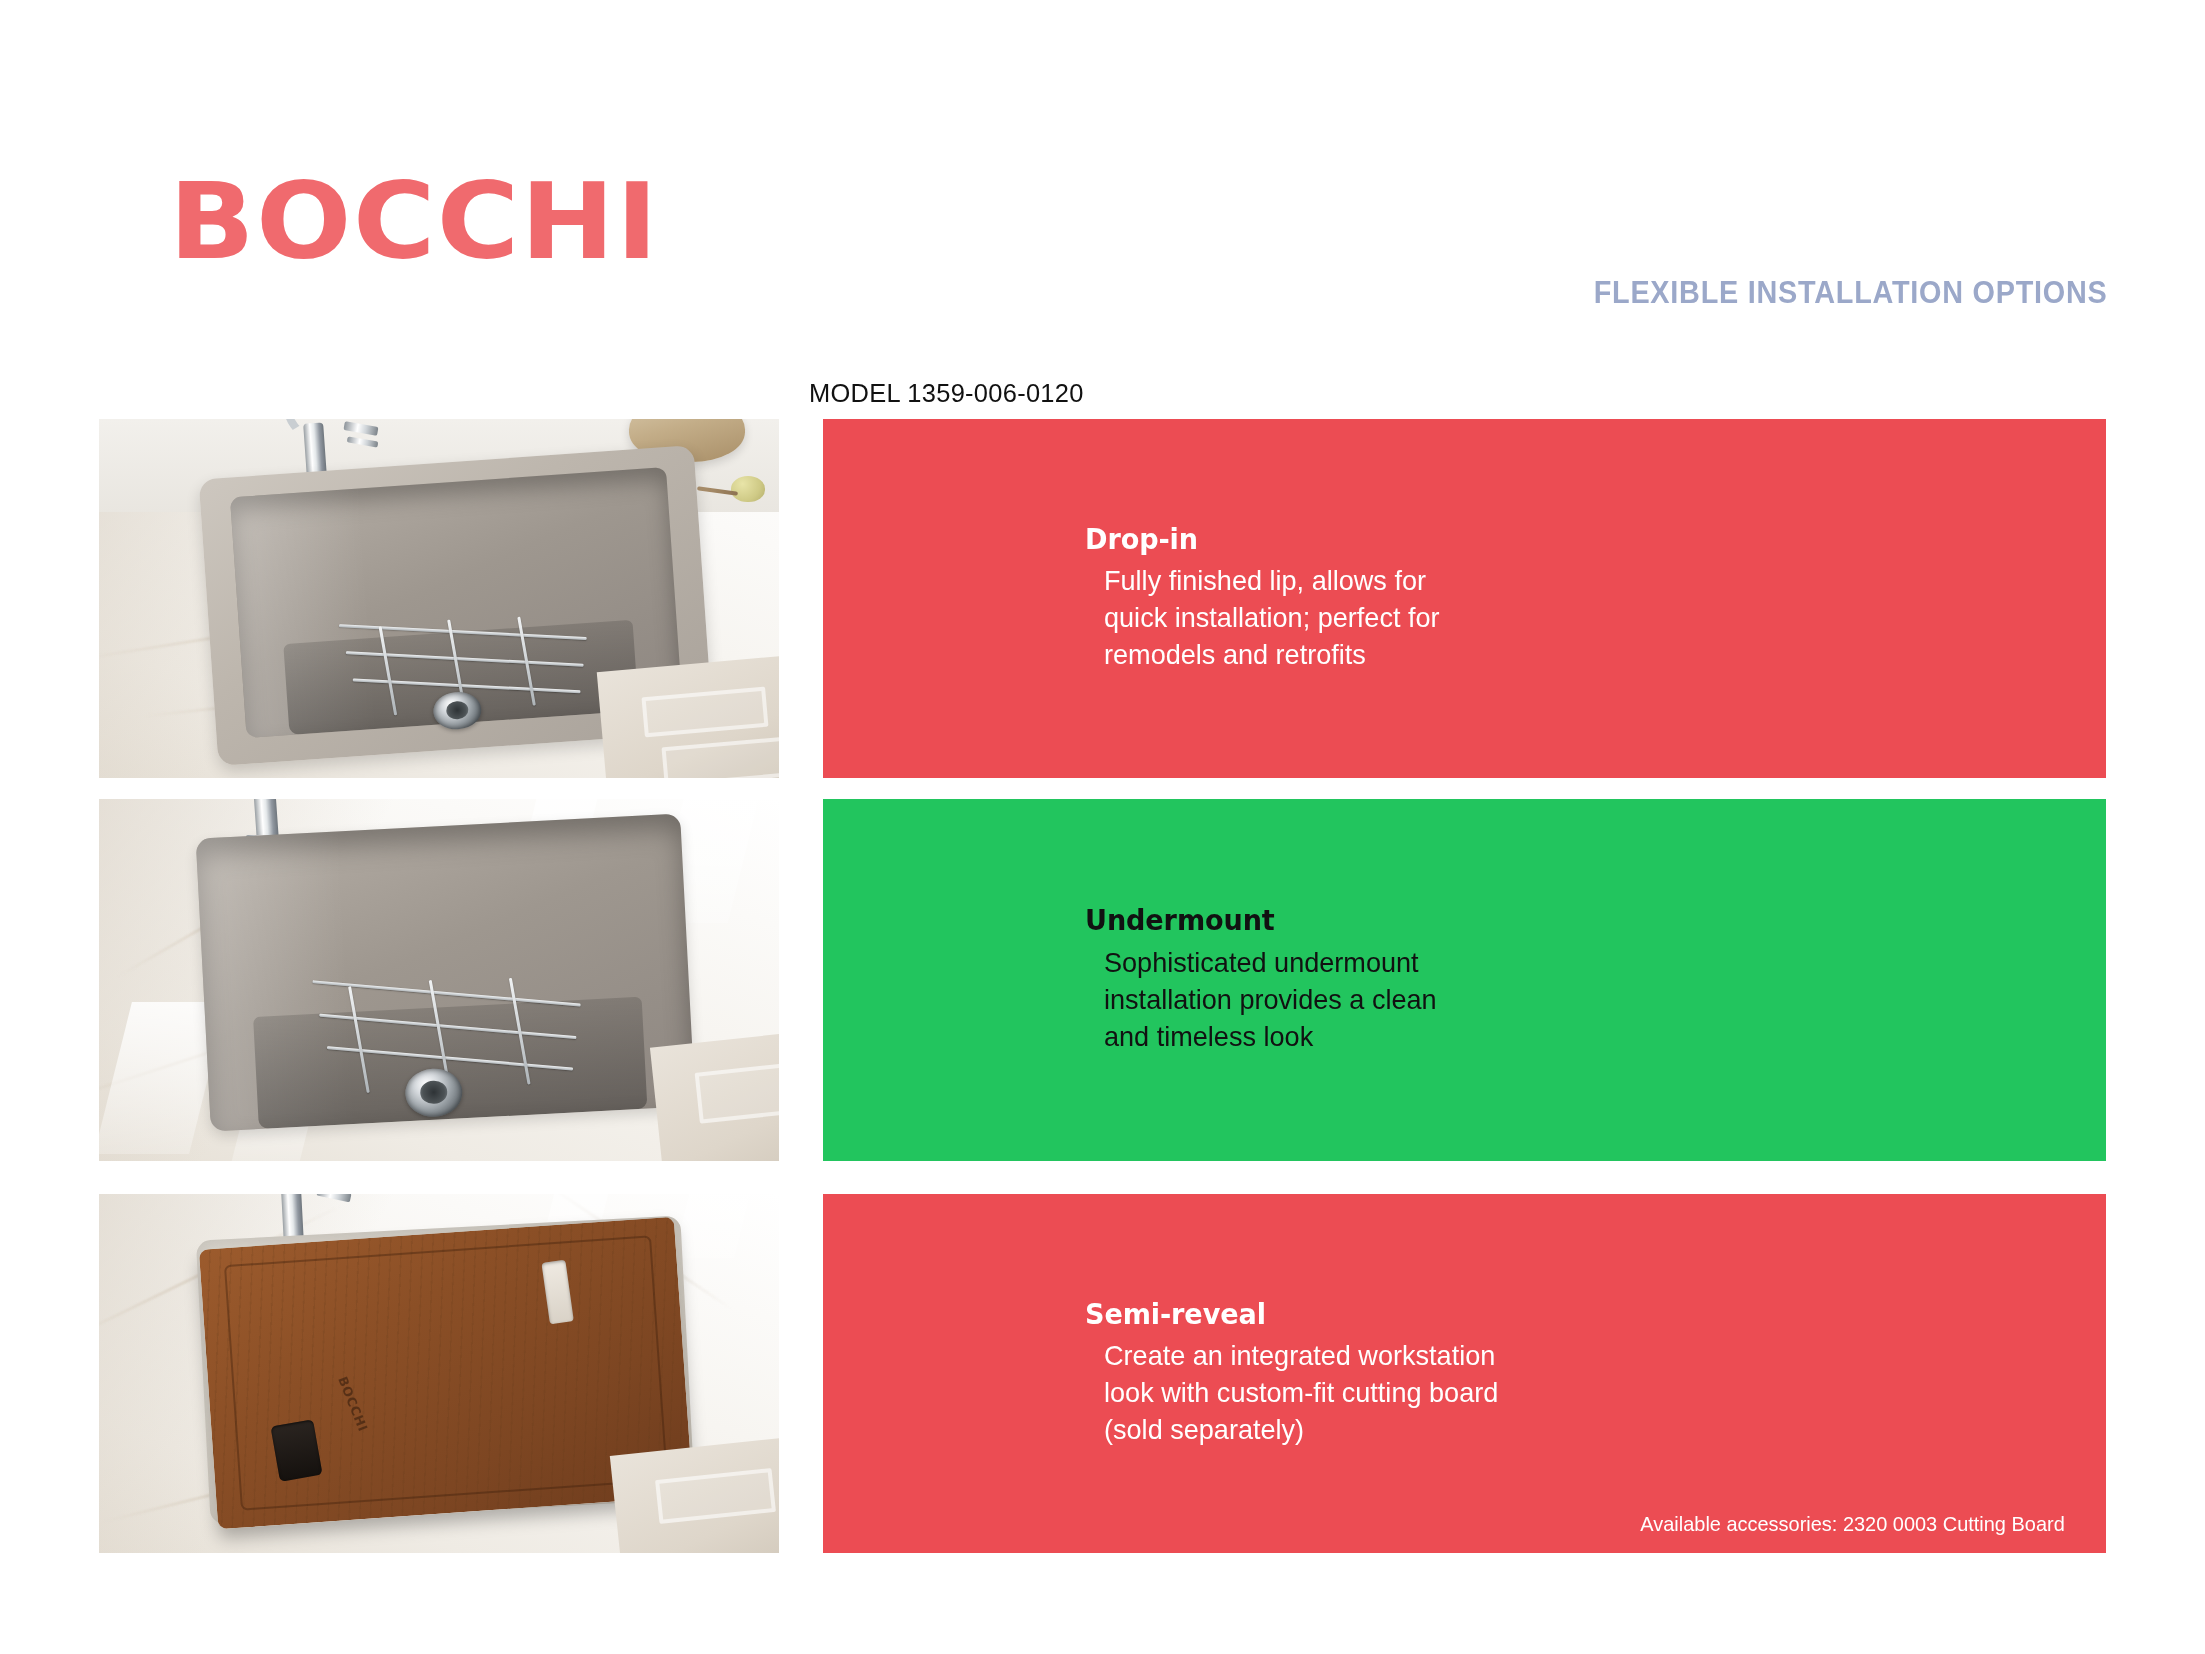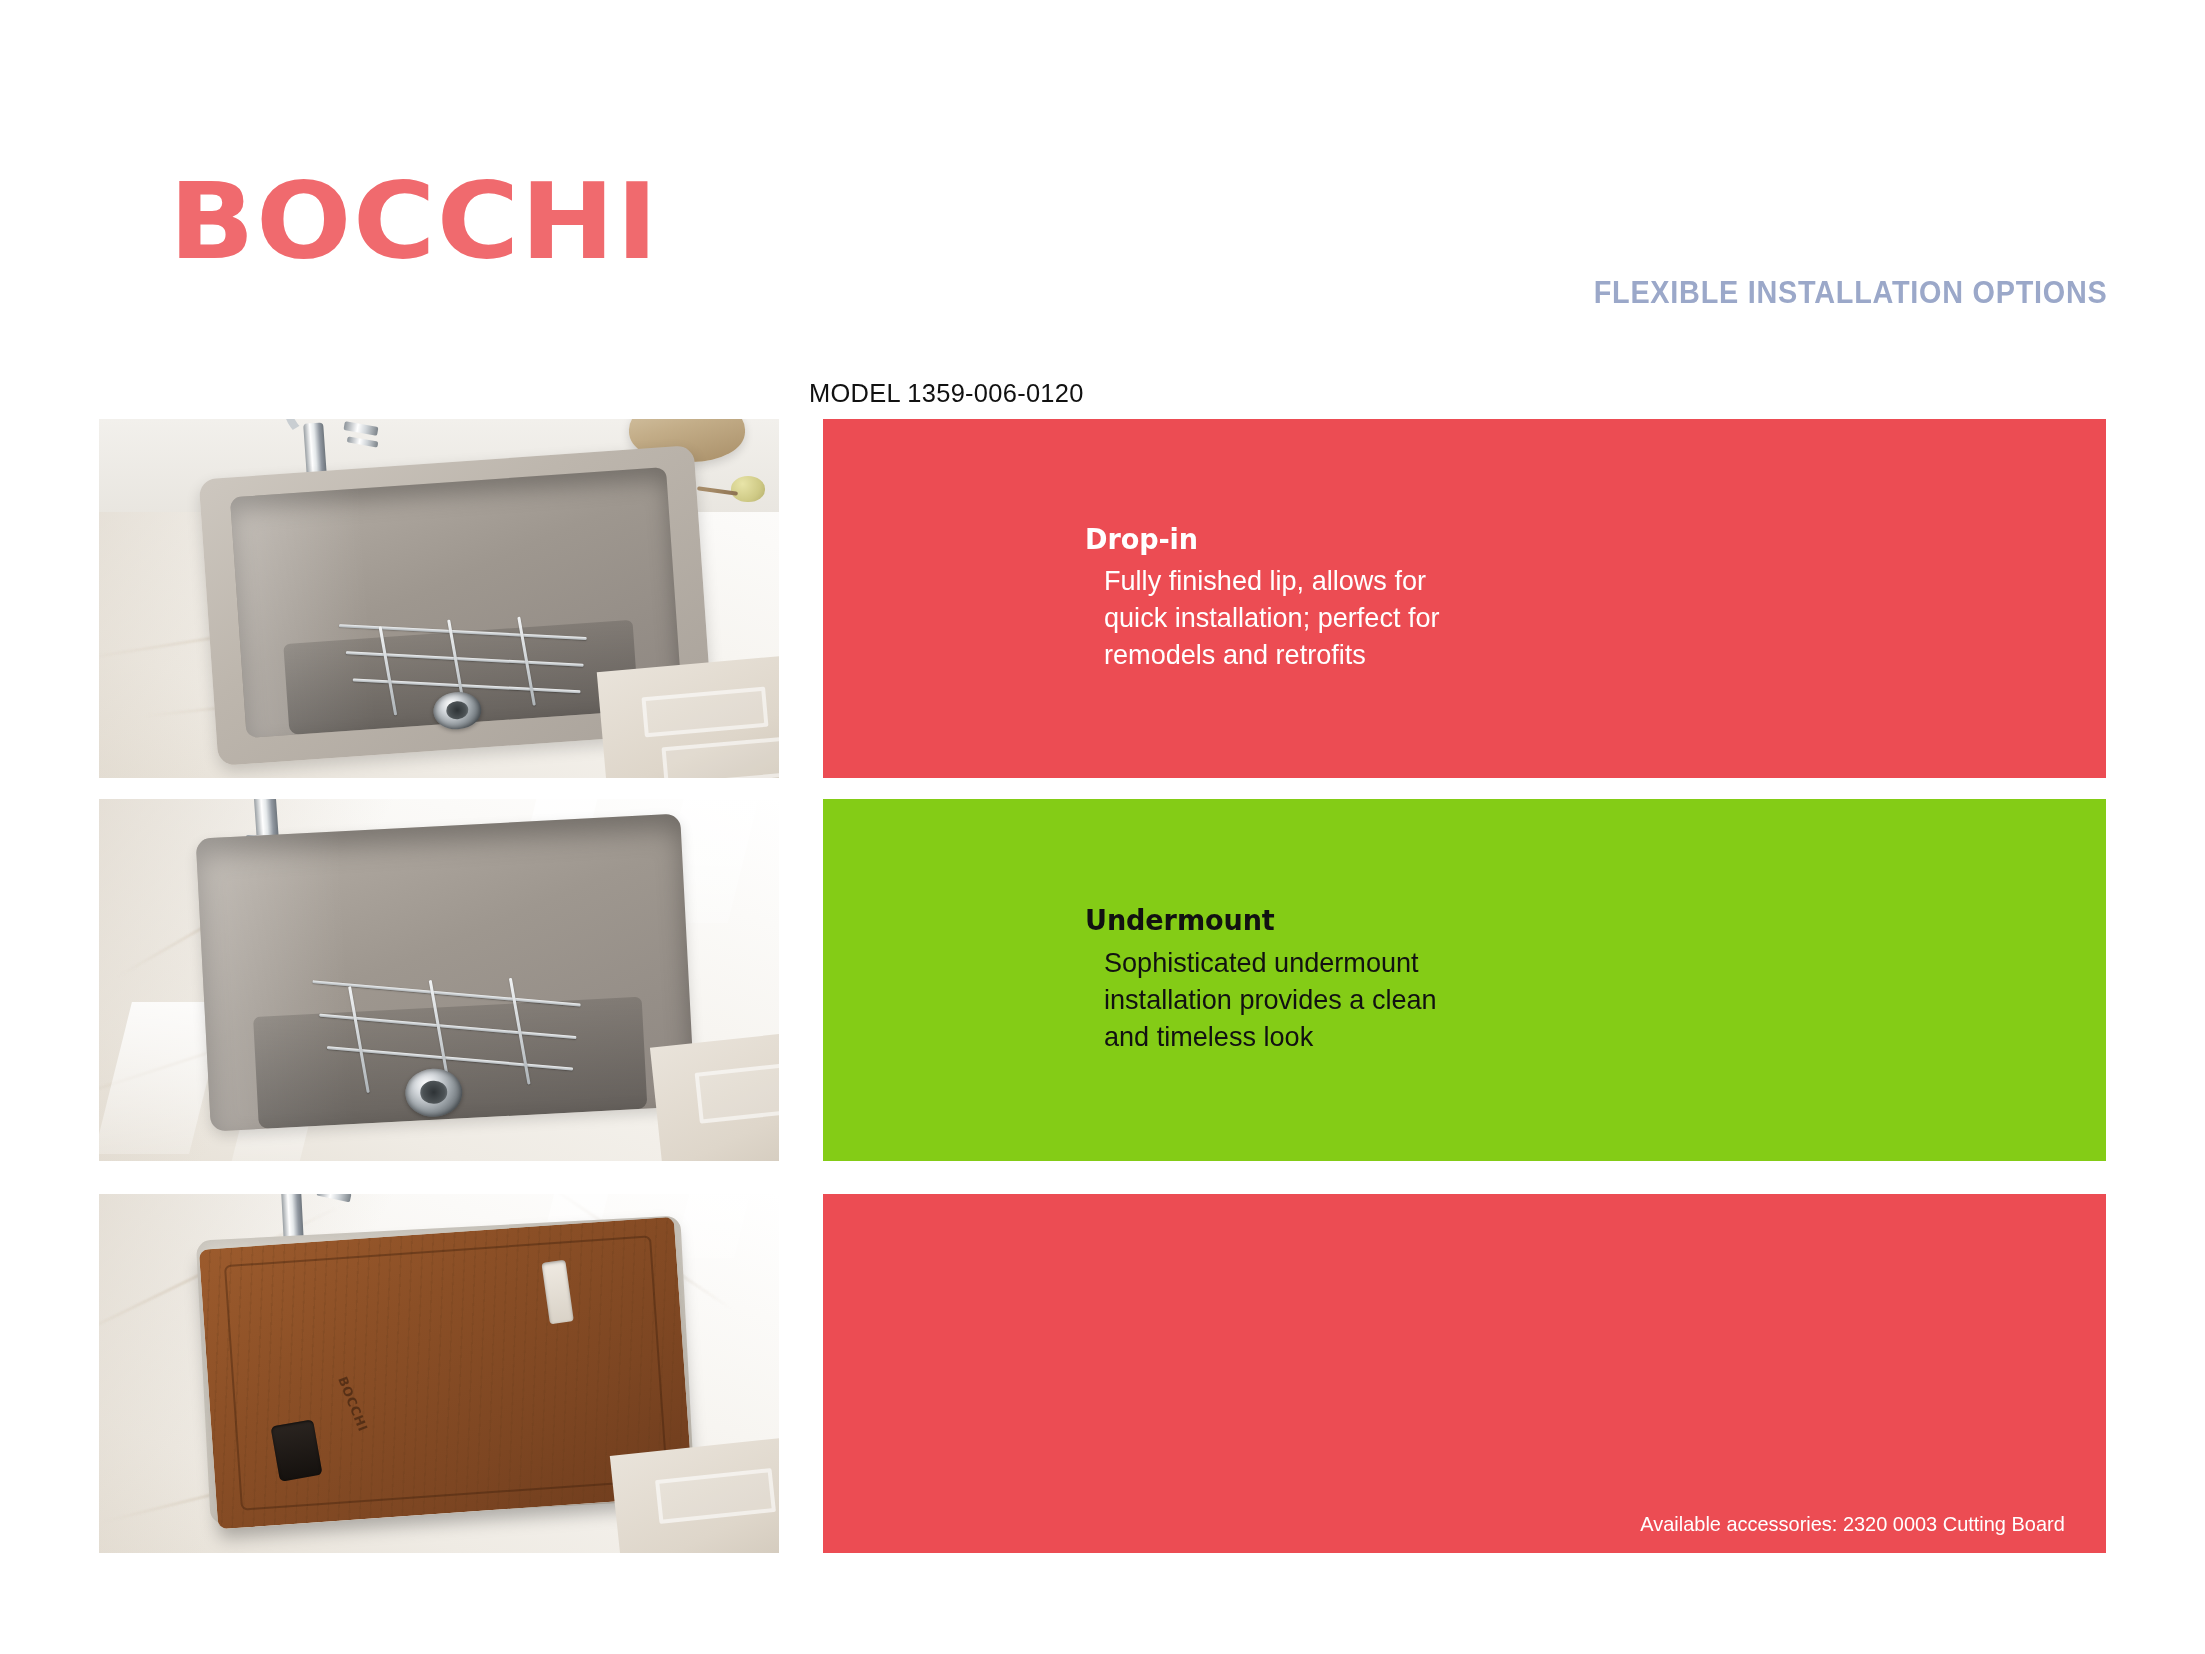--- a/index.html
+++ b/index.html
@@ -78,21 +78,21 @@
   }
   .row-panel {
     position: absolute;
     left: 680px;
     top: 0;
     right: 0;
     height: 100%;
     margin-left: 44px;
   }
   .row-panel.red   { background: #EC4C53; }
-  .row-panel.plain { background: #84cc16; }
+  .row-panel.plain { background: #22c55e; }
 
   .panel-text {
     position: absolute;
     left: 262px;
     top: 50%;
     transform: translateY(-50%);
     width: 992px;
   }
   .panel-heading {
     font-family: "DejaVu Sans", sans-serif;
@@ -421,16 +421,24 @@
         <div class="board-handle" style="left:13%;top:64%;width:9%;height:20%;transform:rotate(-6deg);"></div>
         <div class="board-logo" style="left:24%;top:56%;transform:rotate(72deg);">BOCCHI</div>
       </div>
 
       <div class="cabinet" style="left:76%;top:70%;width:30%;height:36%;transform:rotate(-6deg);"></div>
       <div class="cab-panel" style="left:82%;top:78%;width:16%;height:10%;transform:rotate(-6deg);"></div>
     </div>
   </div>
 
   <div class="row-panel red on-red">
+    <div class="panel-text">
+      <h2 class="panel-heading">Semi-reveal</h2>
+      <p class="panel-body">
+        <span>Create an integrated workstation</span>
+        <span>look with custom-fit cutting board</span>
+        <span>(sold separately)</span>
+      </p>
+    </div>
     <div id="accessories-note">Available accessories: 2320 0003 Cutting Board</div>
   </div>
 </div>
 
 
 </body></html>

